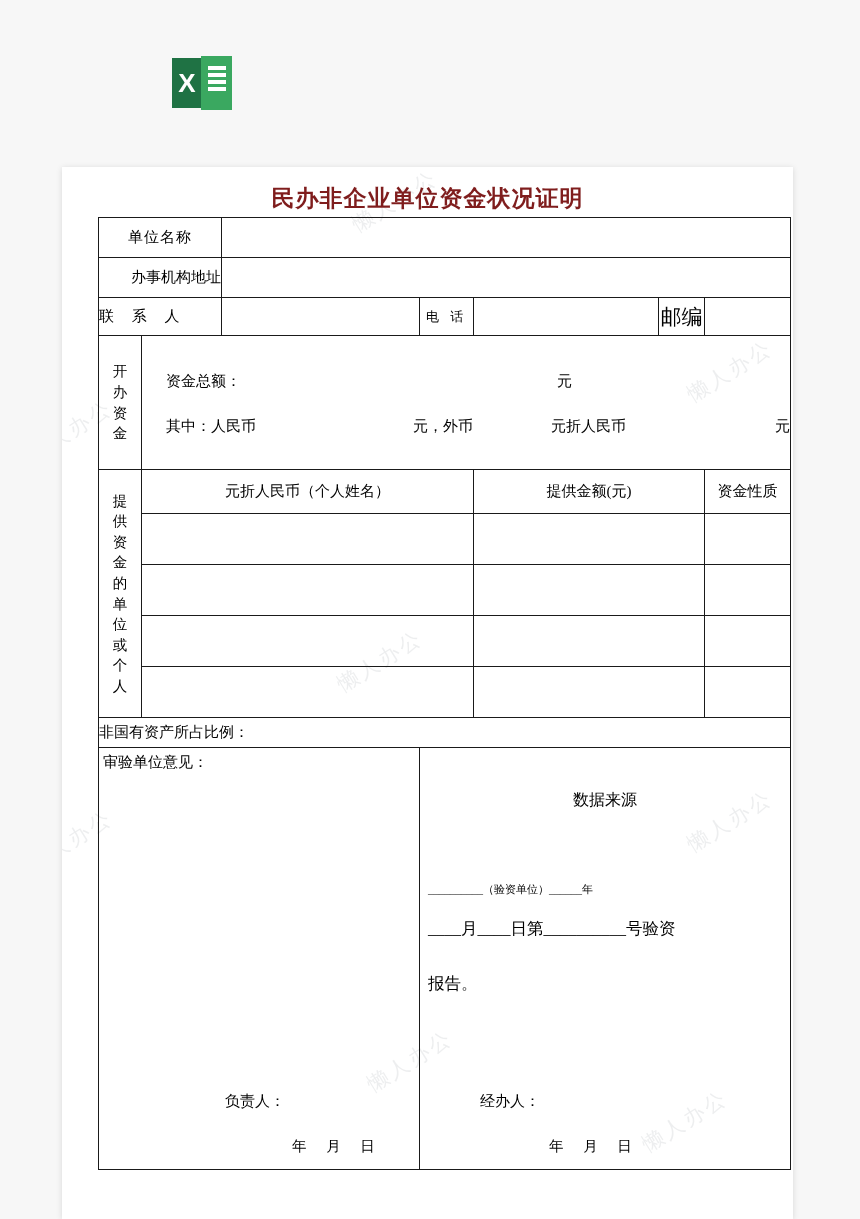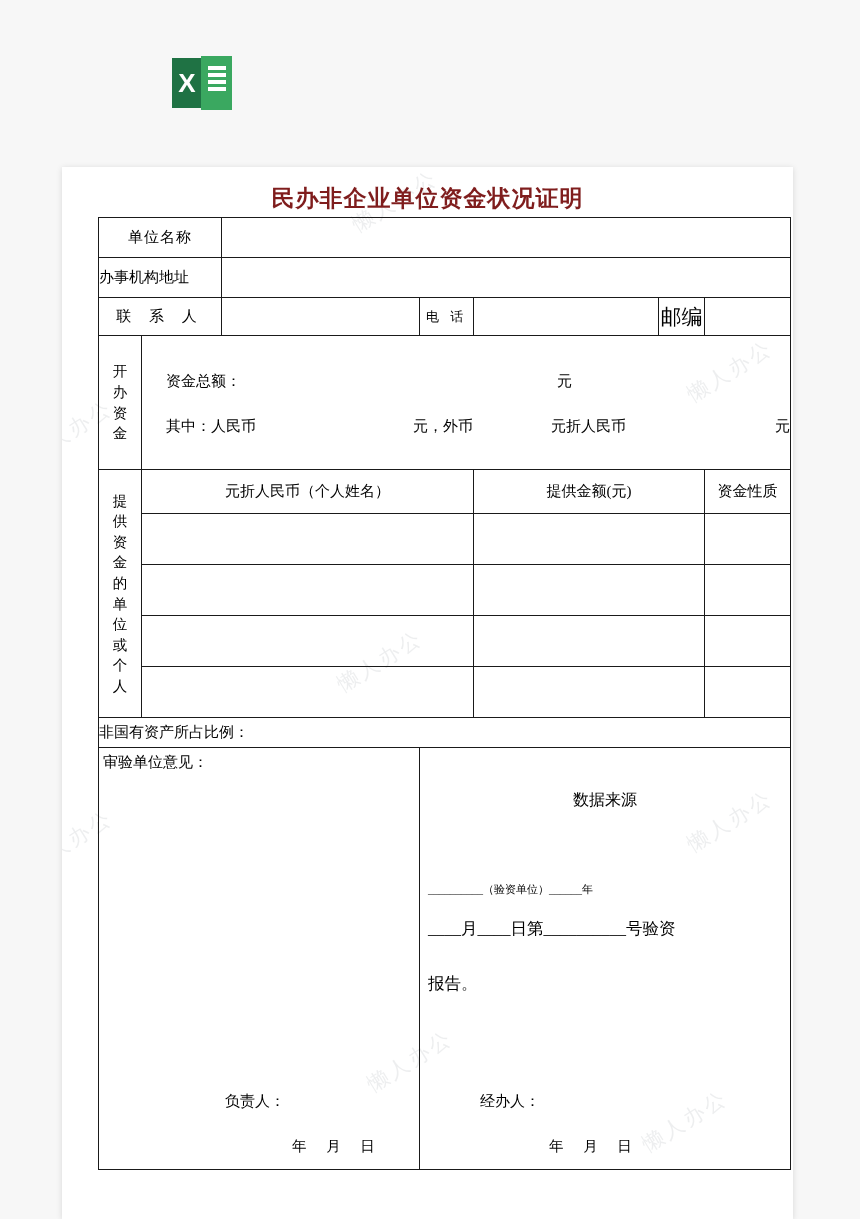--- a/index.html
+++ b/index.html
@@ -87,22 +87,22 @@
     padding: 4px 0;
   }
   .vlabel span { display: block; }
 
   .cell-pad { padding: 6px 10px; }
 
   .r1 td, .r2 td { height: 40px; }
   .r3 td { height: 38px; }
 
   .lbl-name { text-align: center; font-size: 15px; letter-spacing: 1px;}
-  .lbl-addr { text-align: left; font-size: 15px; letter-spacing: 0px;}
-  .lbl-contact { text-align: center; font-size: 15px; letter-spacing: 7px; padding-left: 7px;}
+  .lbl-addr { text-align: right; font-size: 15px; letter-spacing: 0px;}
+  .lbl-contact { text-align: left; font-size: 15px; letter-spacing: 7px; padding-left: 7px;}
   .lbl-tel { text-align: center; font-size: 13px; letter-spacing: 4px; padding-left:4px;}
   .lbl-post { text-align: center; font-size: 21px; }
 
   
   .fund-body { height: 134px; position: relative; }
   .fund-line1 { position: absolute; left: 24px; top: 36px; font-size: 15px; }
   .fund-yuan1 { position: absolute; left: 415px; top: 36px; font-size: 15px; }
   .fund-line2 { position: absolute; left: 24px; top: 81px; font-size: 15px; }
   .fund-yuan2 { position: absolute; left: 271px; top: 81px; font-size: 15px; }
   .fund-yuan3 { position: absolute; left: 409px; top: 81px; font-size: 15px; }

